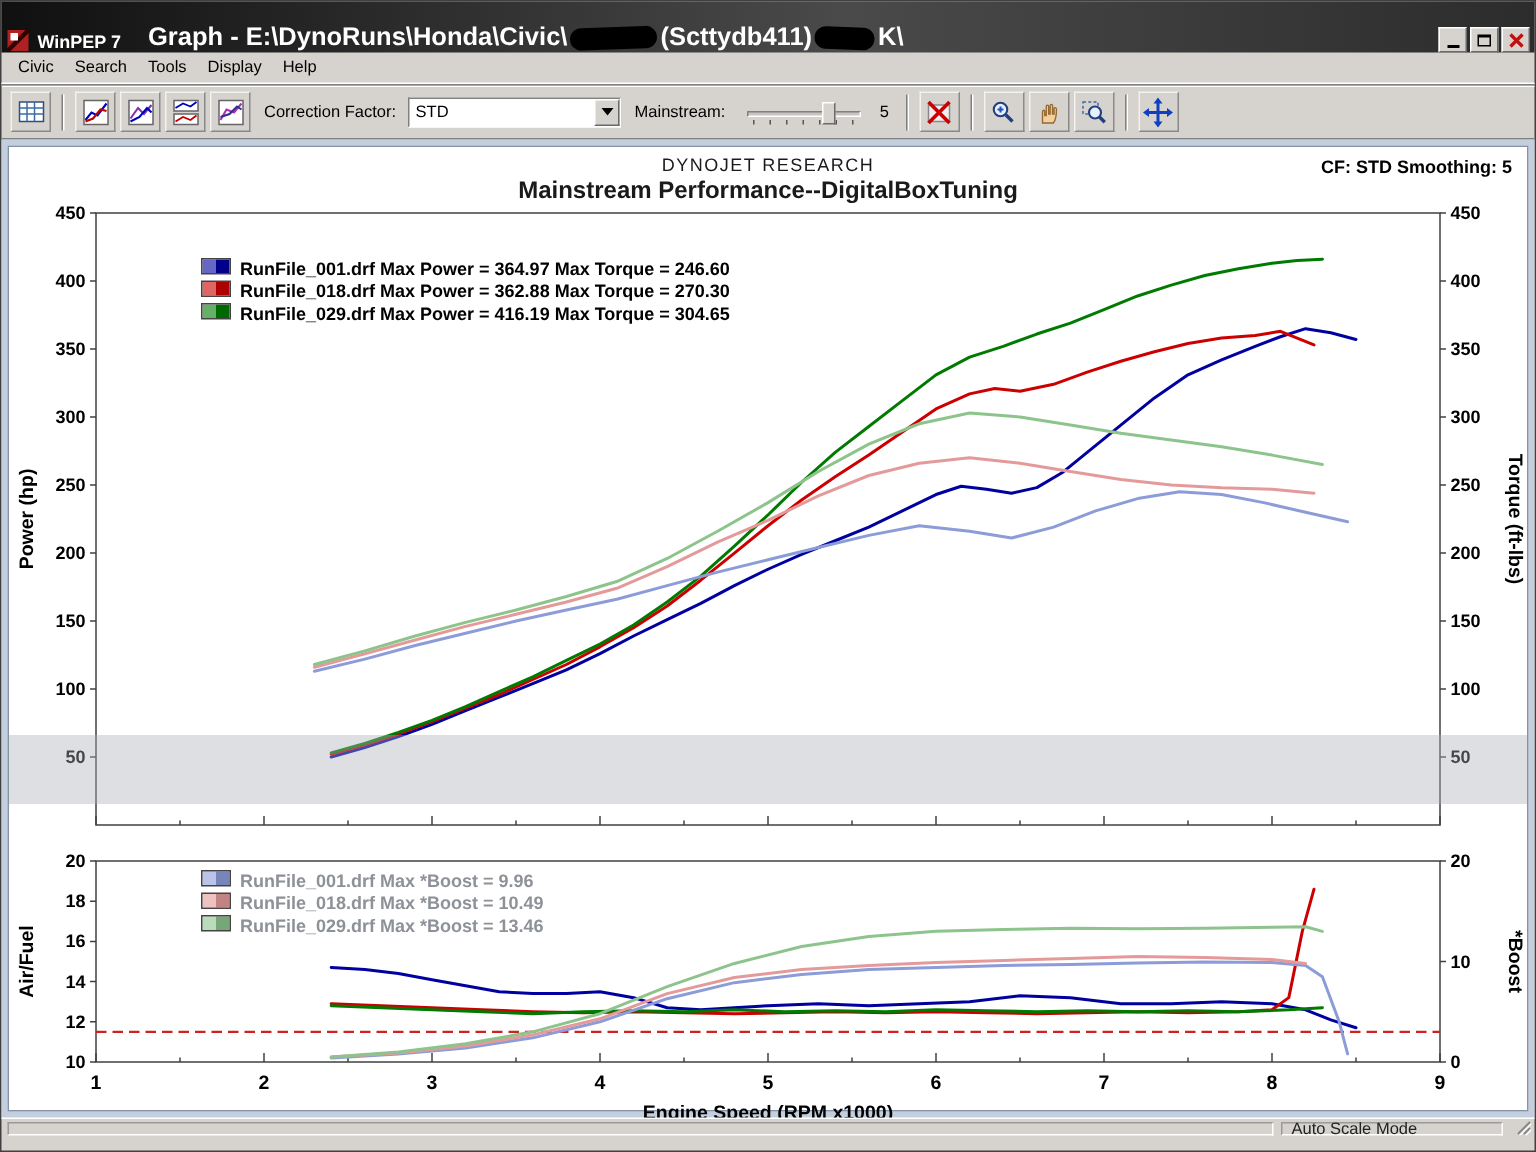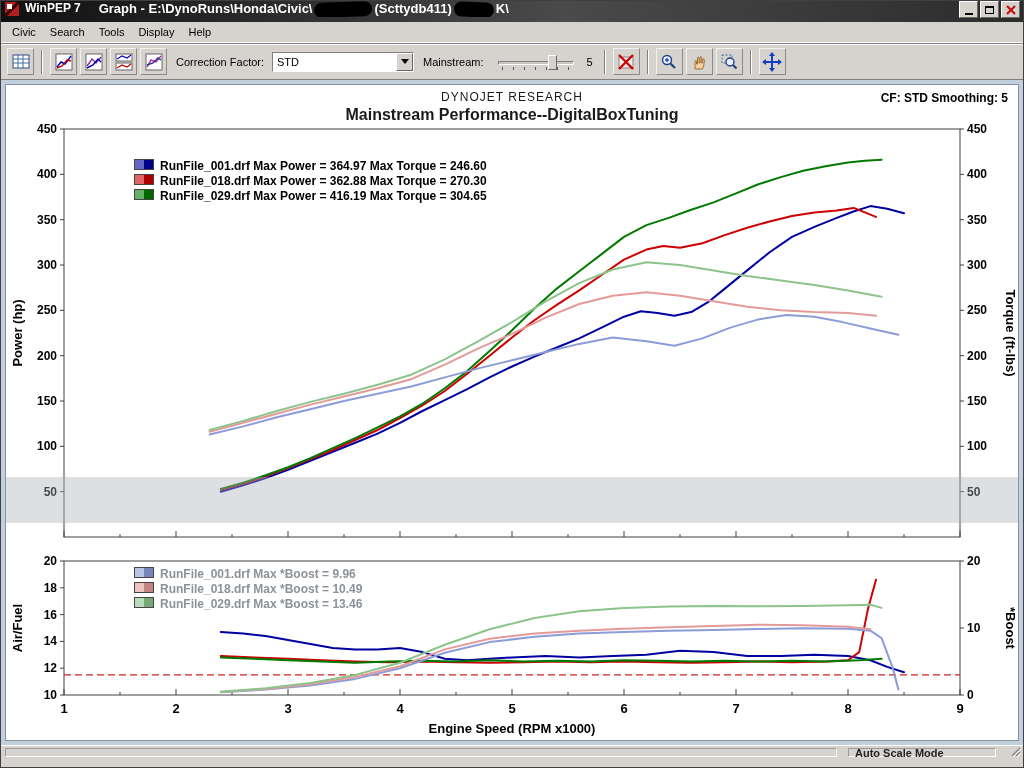--- a/index.html
+++ b/index.html
@@ -1,24 +1,24 @@
 <!DOCTYPE html>
 <html><head>
 <meta charset="utf-8">
 <style>
   * { box-sizing: border-box; margin: 0; padding: 0; }
   html,body { width:1024px; height:768px; overflow:hidden; }
   body { font-family:"Liberation Sans", sans-serif; font-size:11px; background:#d6d3ce; }
   .window { width:1024px; height:768px; display:flex; flex-direction:column; border:1px solid #404040; background:#d6d3ce; }
 
   
-  .titlebar { height:21px; background:linear-gradient(90deg,#101010 0%,#4a4a4a 55%,#2c2c2c 100%); display:flex; align-items:flex-start; padding:0 3px; color:#fff; flex:0 0 auto; }
+  .titlebar { height:34px; background:linear-gradient(90deg,#101010 0%,#4a4a4a 55%,#2c2c2c 100%); display:flex; align-items:flex-end; padding:0 3px; color:#fff; flex:0 0 auto; }
   .app-icon { width:16px; height:16px; margin-right:5px; display:inline-block; }
   .title-app { font-weight:bold; font-size:12px; margin-right:18px; white-space:nowrap; }
-  .title-doc { font-weight:bold; font-size:13px; white-space:nowrap; overflow:hidden; flex:1; }
+  .title-doc { font-weight:bold; font-size:17px; white-space:nowrap; overflow:hidden; flex:1; }
   .scribble { display:inline-block; width:58px; height:15px; background:#000; border-radius:8px; vertical-align:middle; margin:0 2px; transform:rotate(-2deg); }
   .scribble.s2 { width:40px; transform:rotate(2deg); }
   .win-controls { display:flex; gap:2px; margin-left:6px; }
   .winbtn { width:19px; height:17px; background:#d6d3ce; border:1px solid; border-color:#fff #6a6a6a #6a6a6a #fff; display:flex; align-items:center; justify-content:center; cursor:default; }
   .glyph-min { width:8px; height:2px; background:#000; margin-top:8px; }
   .glyph-max { width:9px; height:8px; border:1px solid #000; border-top:2px solid #000; }
 
   
   .menubar { height:21px; display:flex; align-items:center; padding:0 4px; border-bottom:1px solid #fff; flex:0 0 auto; }
   .menu-item { padding:2px 7px; color:#000; }
@@ -55,21 +55,21 @@
   .legend-bottom { top:482px; }
   .legend-row { display:flex; align-items:flex-start; height:15px;padding-left:40px; }
   .swatch { width:20px; height:11px; border:1px solid #444; margin-right:6px; flex:0 0 auto; }
   .legend-text { font-size:12px; font-weight:bold; color:#000; white-space:nowrap; }
   .legend-bottom .legend-text { color:#8d9198; }
 
   .wm-band { position:absolute; left:0; right:0; top:392px; height:46px; background:rgba(170,176,186,0.40); pointer-events:none; }
   .wm-text { position:absolute; left:70px; top:428px; font-size:40px; font-weight:bold; color:rgba(115,120,130,0.42); letter-spacing:1px; white-space:nowrap; pointer-events:none; }
 
   
-  .statusbar { height:22px; display:flex; align-items:stretch; gap:11px; padding:2px 2px 10px 4px; flex:0 0 auto; border-top:1px solid #fff;font-weight:bold; }
+  .statusbar { height:22px; display:flex; align-items:stretch; gap:5px; padding:2px 2px 10px 4px; flex:0 0 auto; border-top:1px solid #fff; }
   .status-spacer { flex:1; border:1px solid; border-color:#9a9a9a #fff #fff #9a9a9a; }
   .status-cell { width:148px; border:1px solid; border-color:#9a9a9a #fff #fff #9a9a9a; display:flex; align-items:center; padding-left:6px; color:#222; }
   .grip { width:14px; display:flex; align-items:flex-end; justify-content:flex-end; }
 </style>
 </head>
 <body>
 
 <div class="window">
 
   <div class="titlebar">

